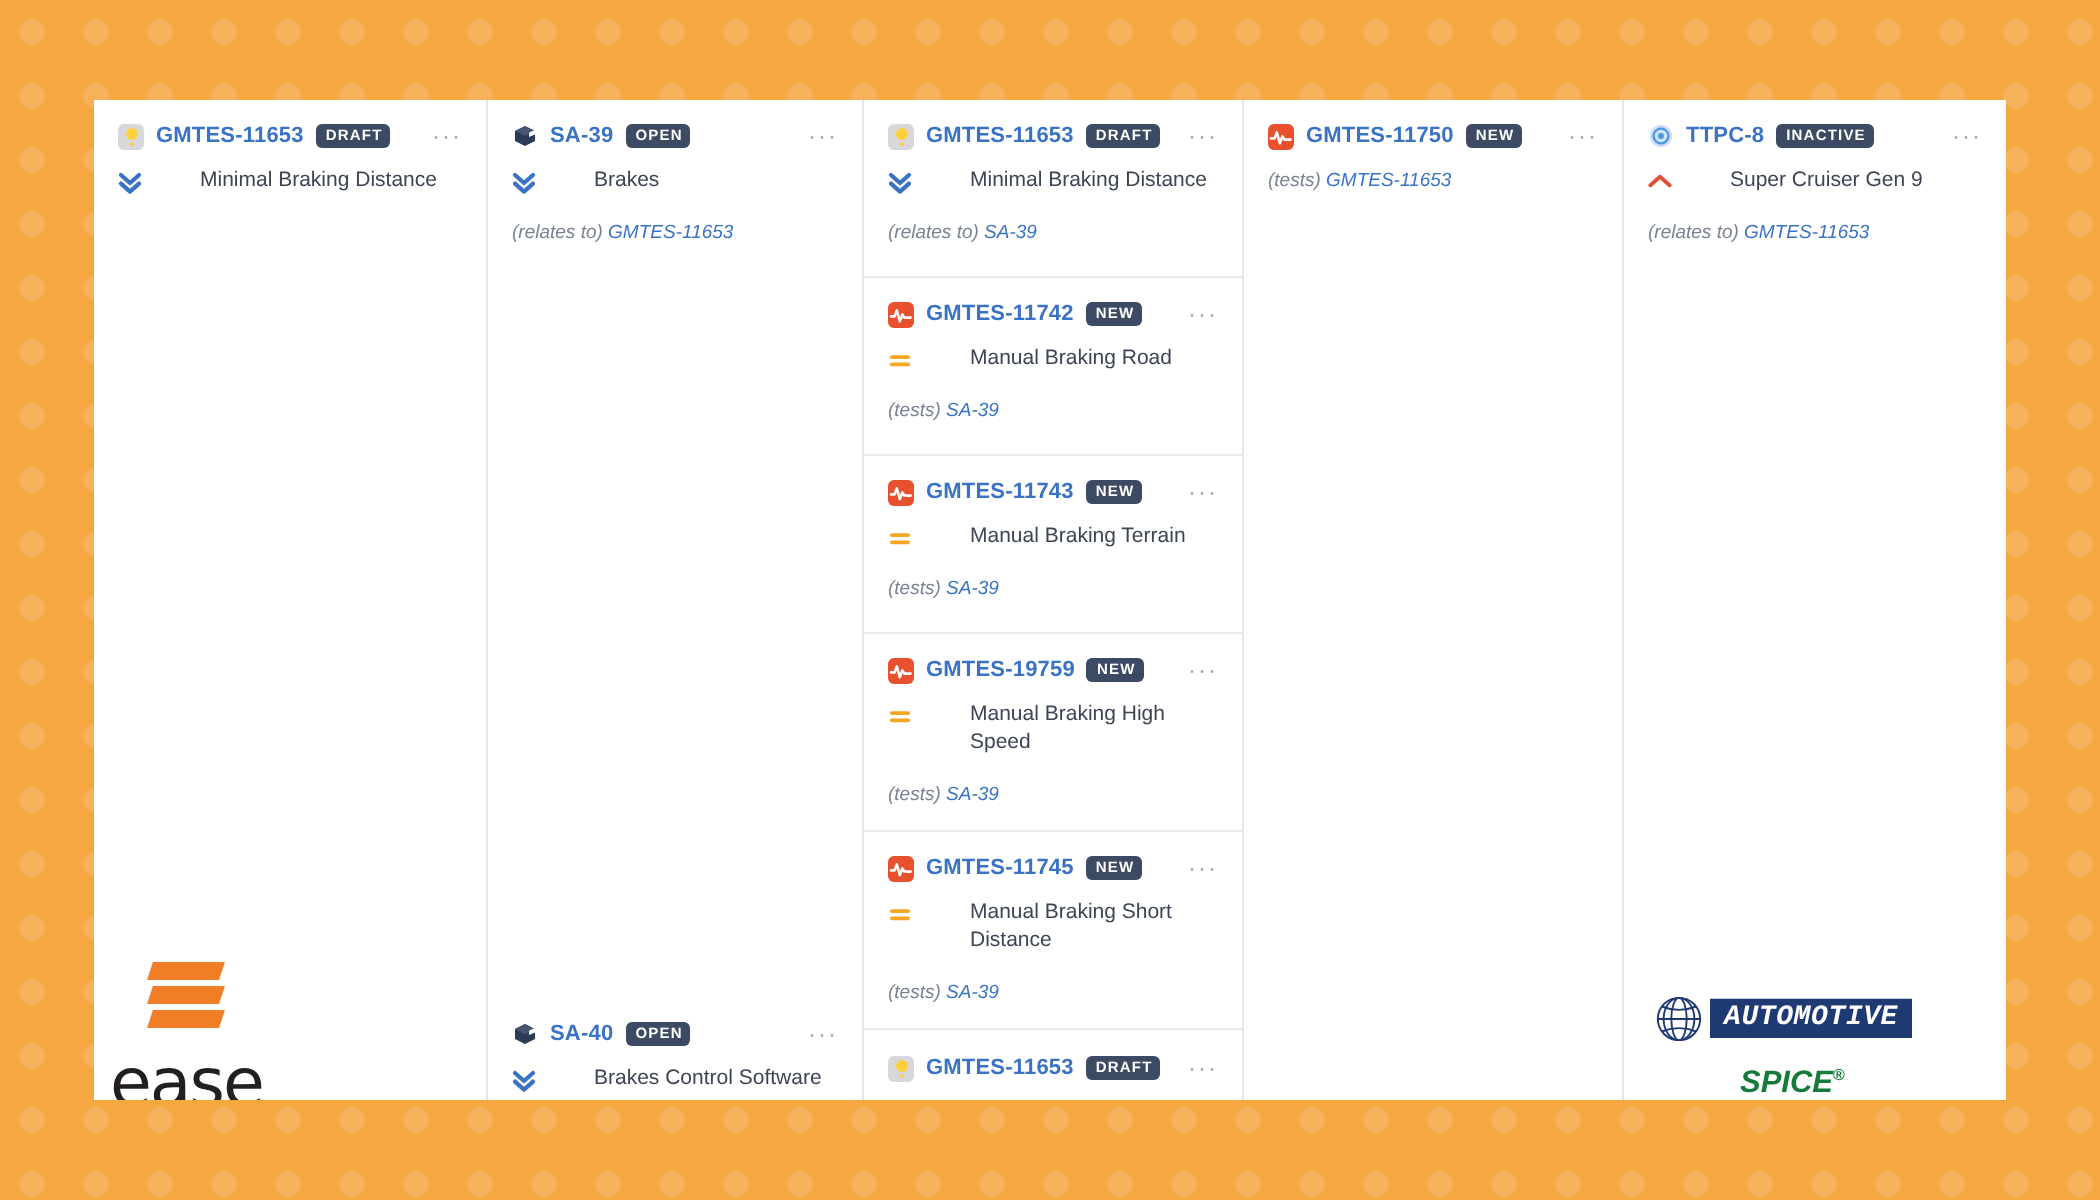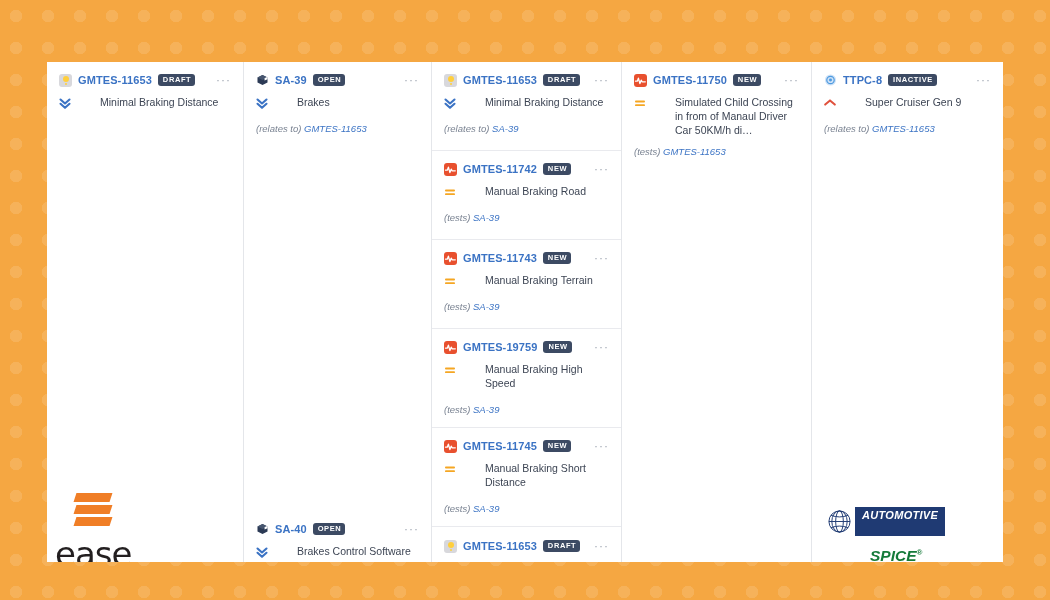--- a/index.html
+++ b/index.html
@@ -11,21 +11,21 @@
   }
   
   #dots{
     position:absolute;inset:0;
     background-image:radial-gradient(circle at 10px 10px, rgba(255,255,255,0.13) 6px, rgba(255,255,255,0) 6.5px);
     background-size:32px 32px;
     background-position:6px 6px;
   }
 
   #panel{
-    position:absolute;left:47px;top:62px;width:956px;height:500px;
+    position:absolute;left:47px;top:50px;width:956px;height:500px;
     background:#ffffff;
     overflow:hidden;
     display:flex;
     box-shadow:0 0 0 0 rgba(0,0,0,0);
   }
 
   .column{
     position:relative;
     border-right:1px solid #E4E6EA;
     box-sizing:border-box;
@@ -128,22 +128,22 @@
   .ease-sub{
     font-size:13px;color:#231F20;letter-spacing:.2px;margin-top:-4px;
     font-family:"DejaVu Sans",sans-serif;
   }
 
   .aspice{display:flex;flex-direction:column;align-items:flex-start;margin-left:4px;}
   .aspice-top{display:flex;align-items:center;}
   .globe{width:31px;height:25px;}
   .auto-band{
     background:#1F3A73;color:#fff;font-style:italic;font-weight:700;
-    font-size:11px;letter-spacing:.3px;padding:2px 7px 15px 7px;
-    font-family:Liberation Sans, sans-serif;
+    font-size:14px;letter-spacing:.3px;padding:2px 7px 2px 7px;
+    font-family:Liberation Mono, monospace;
     clip-path:polygon(0 0,100% 0,100% 100%,0 100%);
   }
   .spice{
     color:#157A3A;font-style:italic;font-weight:700;font-size:15.5px;
     margin:11px 0 0 46px;font-family:"Liberation Sans",sans-serif;
   }
   .spice sup{font-size:8px;font-style:normal;vertical-align:super;}
 </style>
 </head>
 <body>
@@ -399,29 +399,20 @@
       <div class="card no-border tall-109">
         <div class="card-head">
           <span class="type-icon ti-test">
             <svg viewBox="0 0 13 13" width="13" height="13">
                 <path d="M1.5 7.2 H3.3 L4.4 4.2 L5.9 9.6 L7.2 6.2 L8.2 7.8 H11.3" fill="none" stroke="#ffffff" stroke-width="1.3" stroke-linecap="round" stroke-linejoin="round"></path>
               </svg>
           </span>
           <span class="key">GMTES-11750</span>
           <span class="badge">NEW</span>
           <span class="dots-menu">···</span>
-        </div>
-        <div class="card-title-row">
-          <span class="prio">
-            <svg viewBox="0 0 12 14" width="12" height="14">
-                <rect x="1" y="4.6" width="10" height="1.9" rx=".9" fill="#F5A623"></rect>
-                <rect x="1" y="8.2" width="10" height="1.9" rx=".9" fill="#F5A623"></rect>
-              </svg>
-          </span>
-          <span class="card-title">Simulated Child Crossing in from of Manaul Driver Car 50KM/h di…</span>
         </div>
         <div class="relation" style="margin-top:9px;">
           <span>(tests)</span>
           <span class="rkey">GMTES-11653</span>
         </div>
       </div>
     </div>
     <div class="spacer"></div>
   </div>
 

